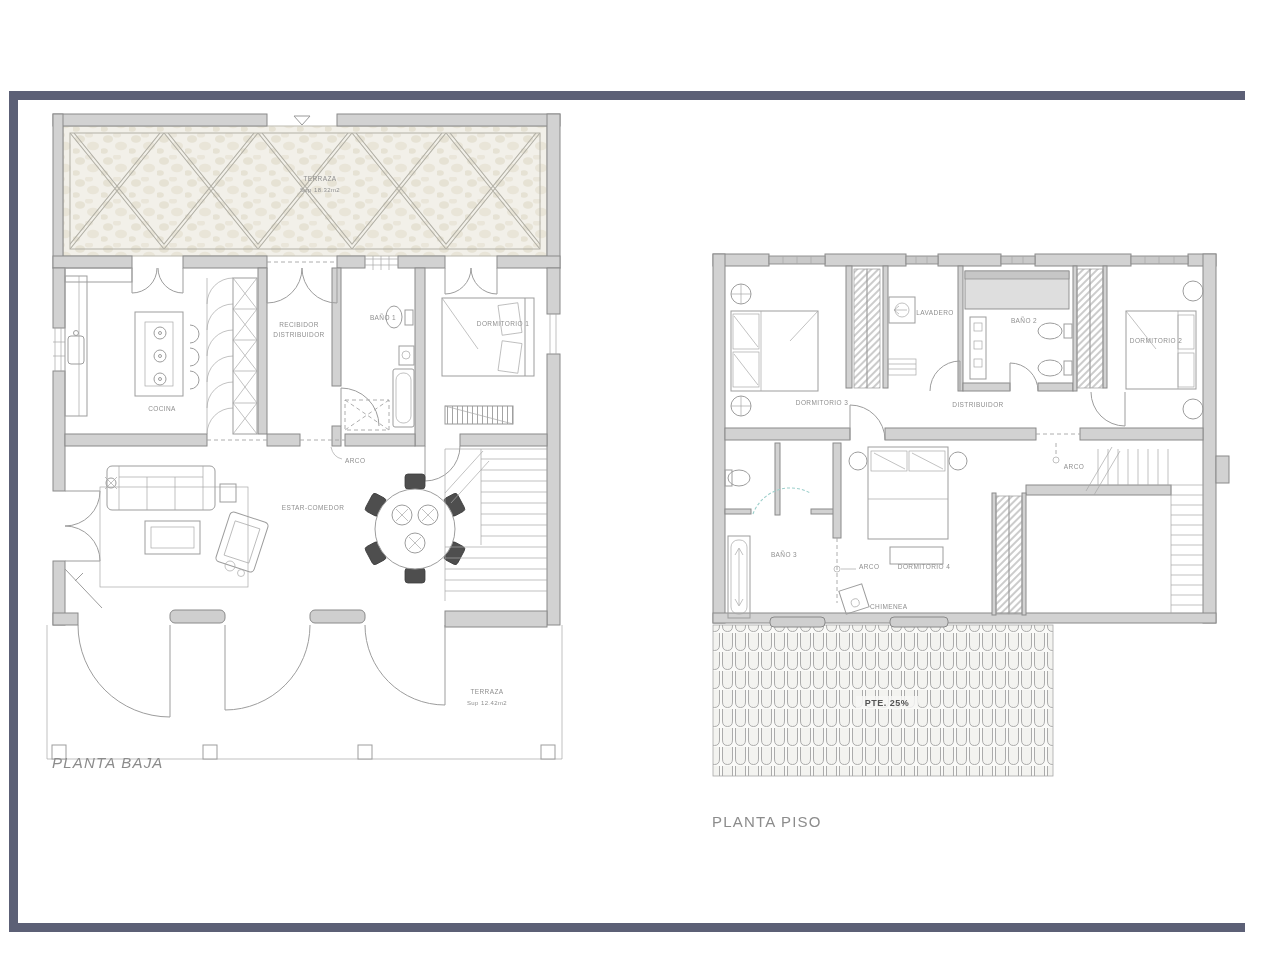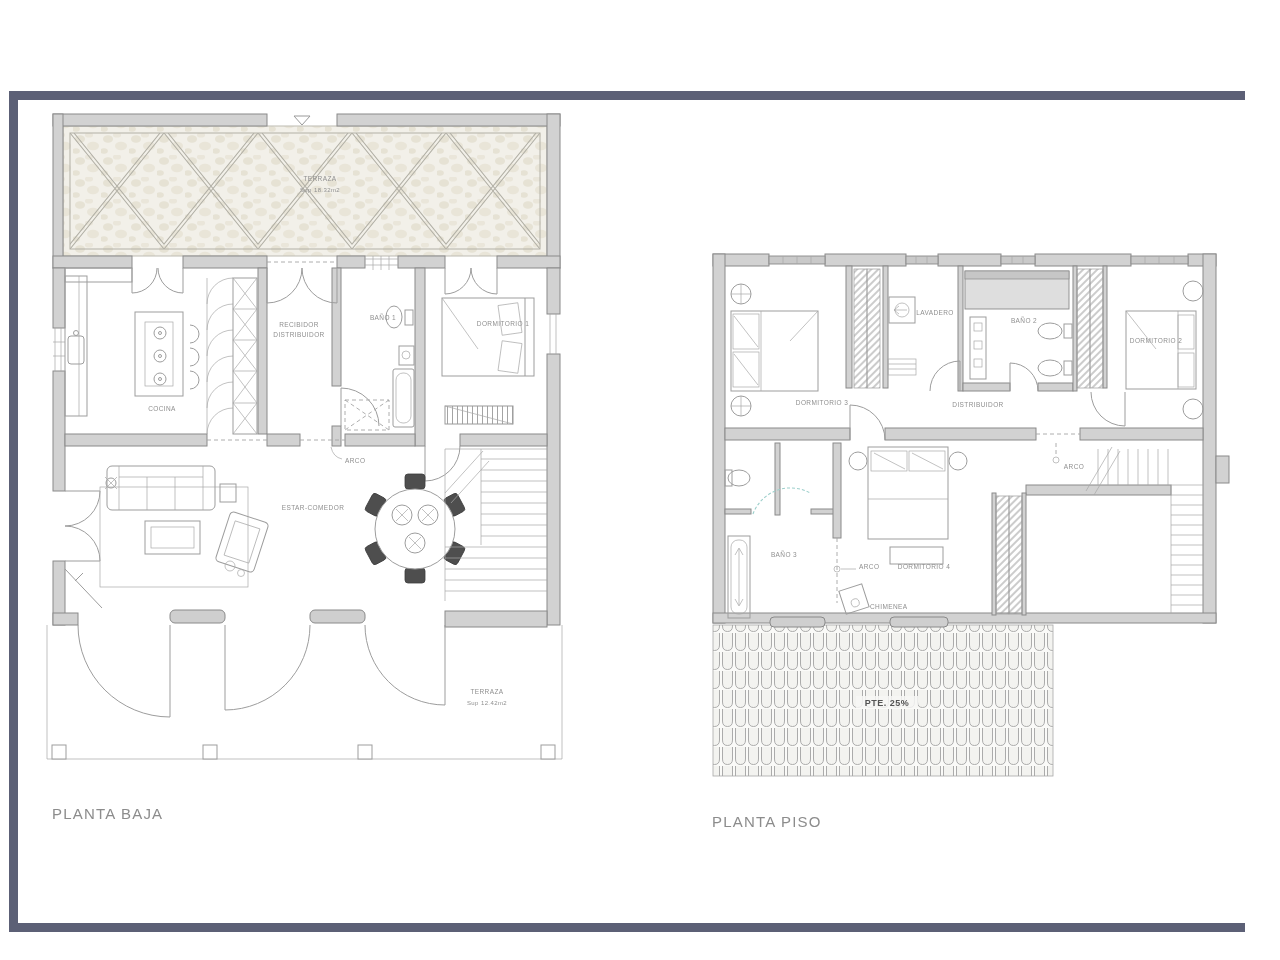--- a/index.html
+++ b/index.html
@@ -4,21 +4,21 @@
 <style>
   html,body{margin:0;padding:0;background:#fff;}
   .page{position:relative;width:1245px;height:960px;background:#ffffff;overflow:hidden;
         font-family:"Liberation Sans",sans-serif;margin-top:31px;}
   .frame{position:absolute;left:9px;top:60px;width:1262px;height:841px;
          border:9px solid #5c6076;box-sizing:border-box;background:#ffffff;}
   svg.plan{position:absolute;}
   .plan-baja{left:45px;top:80px;}
   .plan-piso{left:708px;top:222px;}
   .plan-title{position:absolute;font-size:15px;color:#8c8c8c;letter-spacing:1.2px;}
-  .title-baja{left:52px;top:774px;}
+  .title-baja{left:52px;top:723px;font-style:italic;}
   .title-piso{left:712px;top:782px;text-align:center;}
   
   .wl{fill:#d2d2d2;stroke:#8a8a8a;stroke-width:1;}
   .sill{fill:#cfcfcf;stroke:#8a8a8a;stroke-width:1;}
   .win{fill:#c9c9c9;stroke:#8a8a8a;stroke-width:0.9;}
   .ln{fill:none;stroke:#9d9d9d;stroke-width:1;}
   .lnt{fill:none;stroke:#a8a8a8;stroke-width:0.7;}
   .dash{fill:none;stroke:#a5a5a5;stroke-width:0.9;stroke-dasharray:4,3;}
   .dark{fill:#4e4e4e;stroke:#3c3c3c;stroke-width:0.8;}
   text.rl{fill:#8f8f8f;font-size:6.5px;letter-spacing:0.4px;text-anchor:middle;

